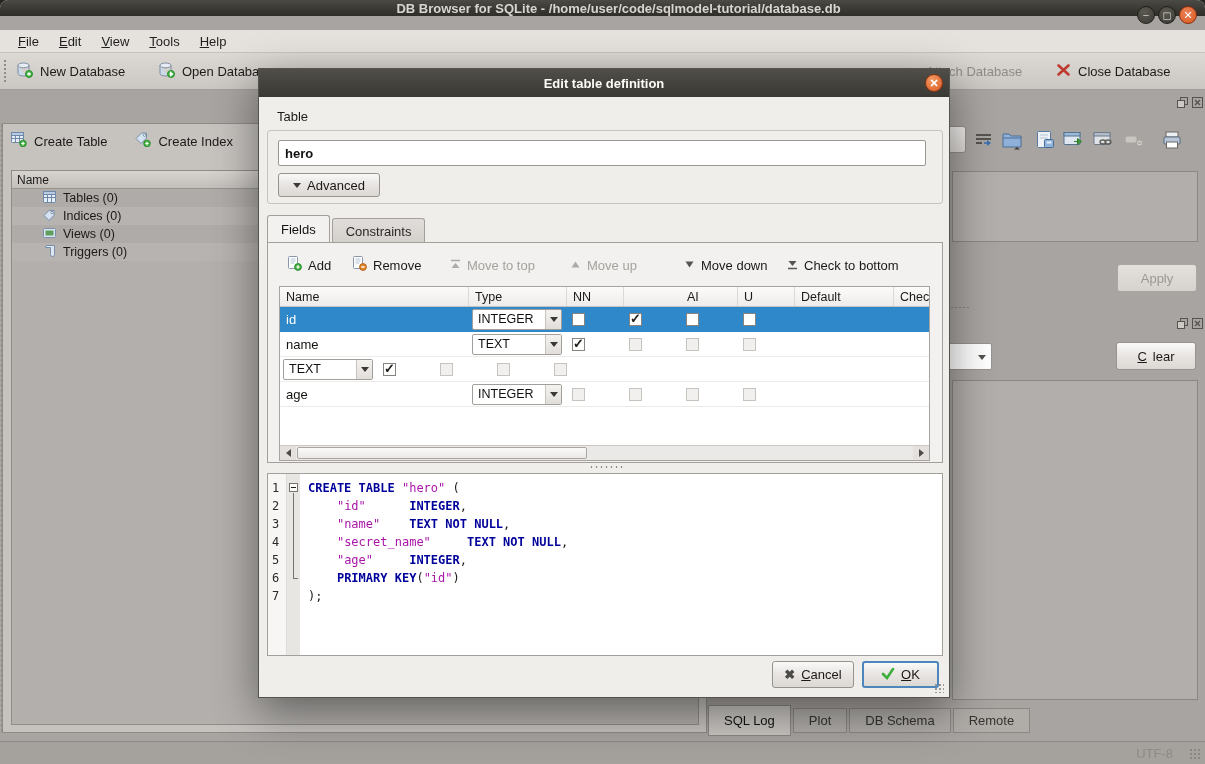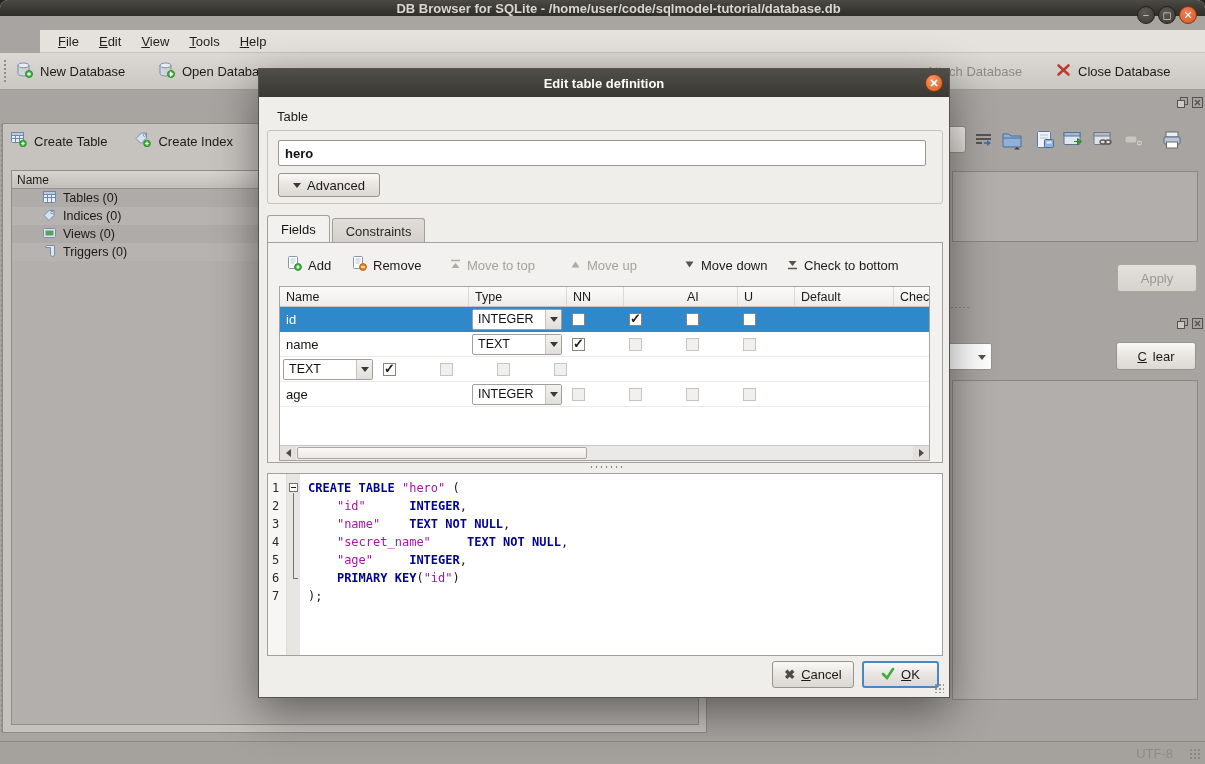--- a/index.html
+++ b/index.html
@@ -13,21 +13,21 @@
   .titlebar .title{color:#d9d6cf;font-size:13px;font-weight:bold;}
   .win-btns{position:absolute;right:8px;top:6px;display:flex;gap:3px;}
   .win-btn{width:18px;height:18px;border-radius:50%;border:1px solid #211f1b;
     background:radial-gradient(circle at 40% 32%,#5c5a52,#3b3a34);
     color:#cfccc4;font-size:11px;line-height:16px;text-align:center;}
   .win-btn.close{background:radial-gradient(circle at 40% 32%,#e98056,var(--close-button,#cf4a22));
     border-color:#84300f;color:#fff;}
   
   .menubar{position:absolute;left:0;top:30px;right:0;height:23px;background:#e5e2de;
     border-bottom:1px solid #c6c2be;display:flex;align-items:center;padding-left:8px;
-    font-size:13px;color:#1f1e1c;margin-left:40px;}
+    font-size:13px;color:#1f1e1c;}
   .menu-item{padding:3px 10px;}
   .toolbar{position:absolute;left:0;top:53px;right:0;height:37px;
     background:linear-gradient(#dcd8d4,#cac6c2);border-bottom:1px solid #a19d99;}
   .tb-grip{position:absolute;left:3px;top:6px;width:5px;height:25px;
     background-image:radial-gradient(#8f8b87 1px,transparent 1.2px);background-size:4px 4px;}
   .tb-item{position:absolute;top:6px;height:25px;display:flex;align-items:center;gap:7px;
     font-size:13px;color:#1c1b19;padding:0 6px;}
   .tb-item.disabled{color:#8e8b86;}
   
   .main-tabs{position:absolute;left:4px;top:95px;display:flex;align-items:flex-end;}
@@ -358,20 +358,26 @@
           <path d="M3 3l5 5M8 3L3 8" stroke="#55534f" stroke-width="1.3"></path>
         </svg>
       </div>
   </div>
   <div class="log-combo">
       <span class="arr"></span>
     </div>
   <button class="btn clear-btn"><u>C</u>lear</button>
   <div class="log-area"></div>
 
+  <div class="bottom-tabs" id="bottom-tabs">
+      <div class="btab active">SQL Log</div>
+      <div class="btab">Plot</div>
+      <div class="btab">DB Schema</div>
+      <div class="btab">Remote</div>
+    </div>
   <div class="statusbar">
     <span class="status-enc">UTF-8</span>
     <div class="grip"></div>
   </div>
   <div class="left-grip"></div>
 
   <div class="dialog">
     <div class="dlg-title">
       <span>Edit table definition</span>
       <div class="dlg-close">✕</div>

